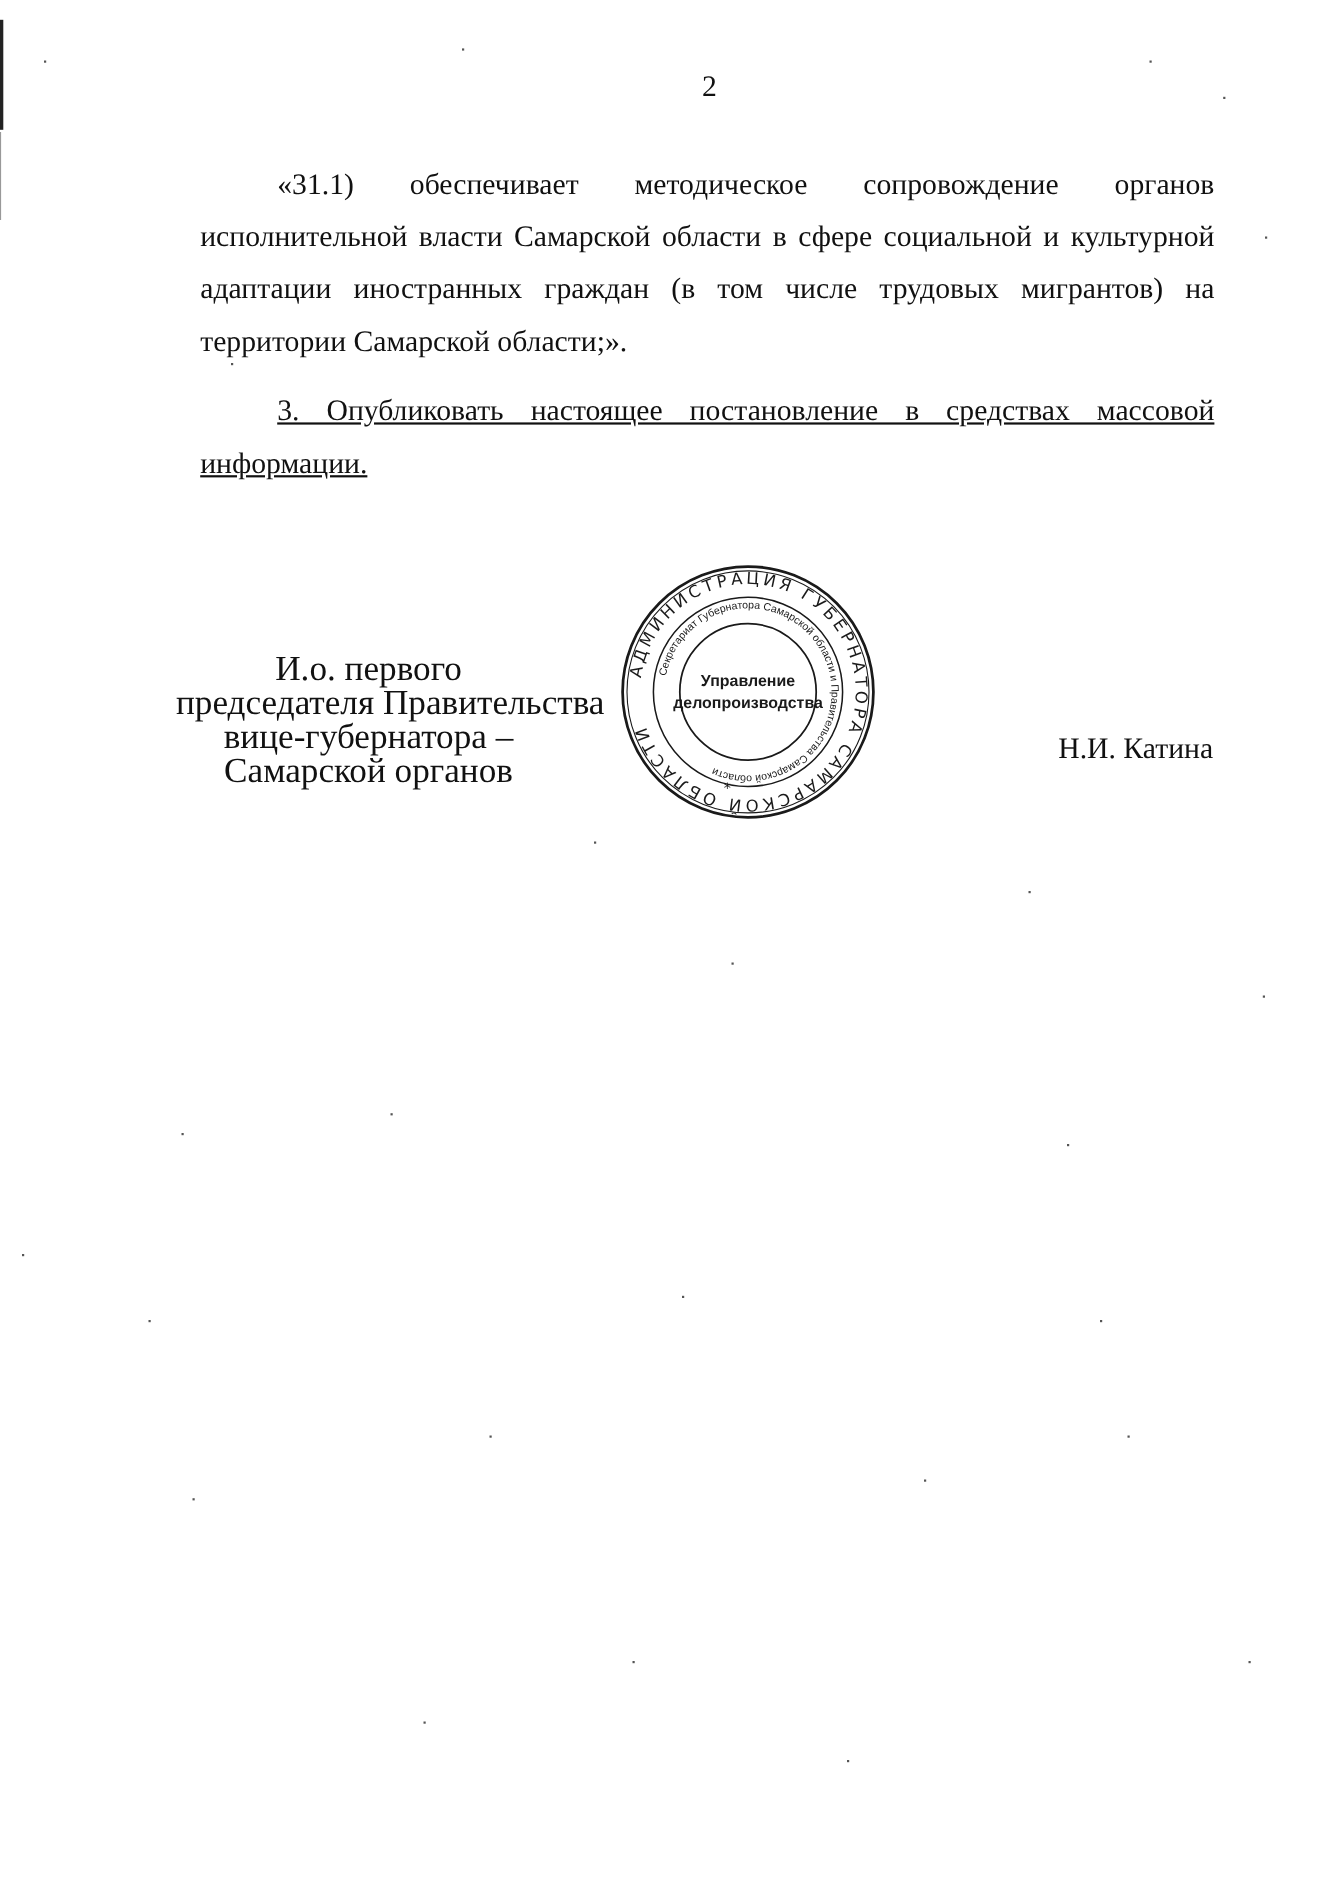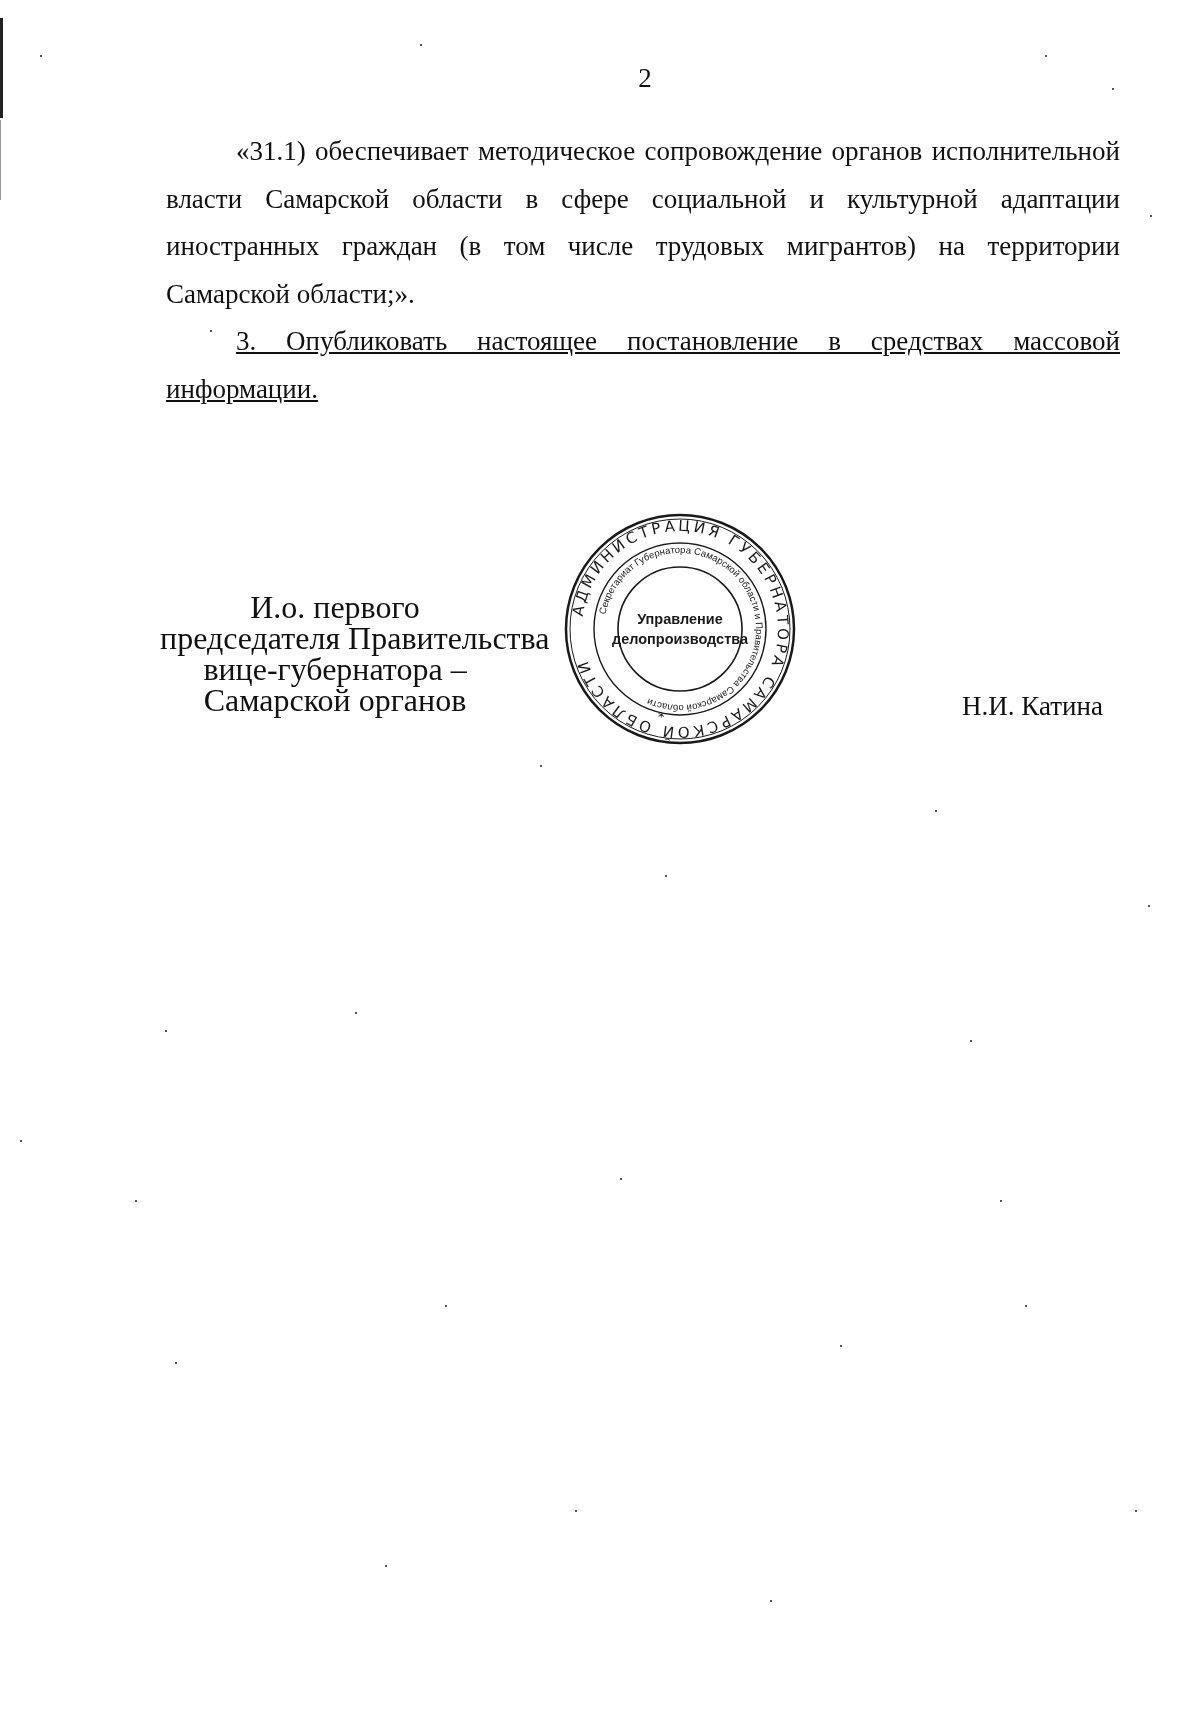--- a/index.html
+++ b/index.html
@@ -42,39 +42,39 @@
     }
     .body-text {
       position: absolute;
       left: 166px;
       top: 128px;
       width: 954px;
       font-size: 27px;
       line-height: 47.5px;
     }
     .para {
-      margin: 0;
+      margin: 16px;
       text-align: justify;
       text-indent: 70px;
     }
     .para.gap { margin-top: 0; text-decoration: underline; }
     .sig-title {
       position: absolute;
       left: 160px;
       top: 592px;
       width: 350px;
       text-align: center;
       font-size: 32px;
       line-height: 31px;
     }
     .sig-title div { white-space: nowrap; }
     .sig-name {
       position: absolute;
       left: 962px;
-      top: 690px;
+      top: 664px;
       font-size: 27px;
       line-height: 32px;
       white-space: nowrap;
     }
     .stamp {
       position: absolute;
       left: 563px;
       top: 512px;
       width: 234px;
       height: 234px;

